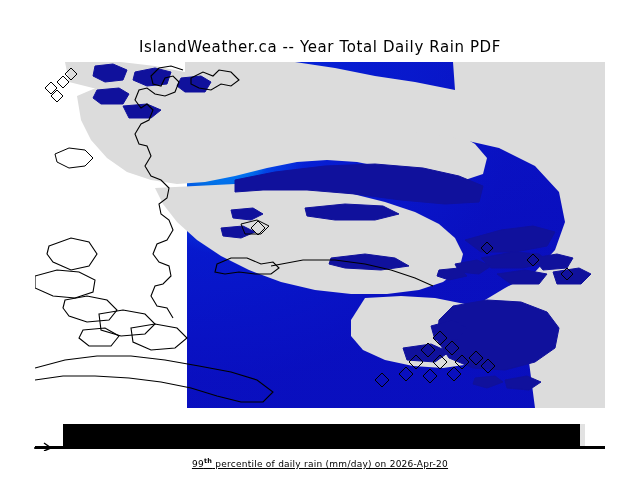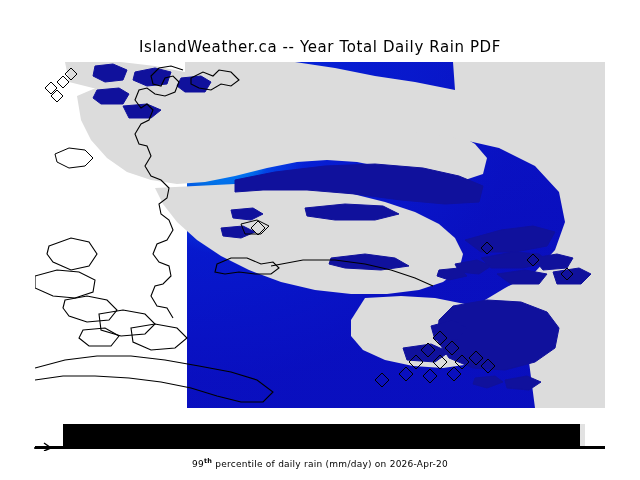--- a/index.html
+++ b/index.html
@@ -146,20 +146,21 @@
     position: absolute;
     left: 0;
     top: 457px;
     width: 640px;
     text-align: center;
     font-family: "DejaVu Sans", sans-serif;
     font-size: 9px;
     letter-spacing: 0.25px;
     color: #000000;
     white-space: pre;
+    text-decoration: underline;
   }
   #caption sup {
     font-size: 6.5px;
     vertical-align: super;
     font-weight: bold;
   }
 </style>
 </head>
 <body>
 

